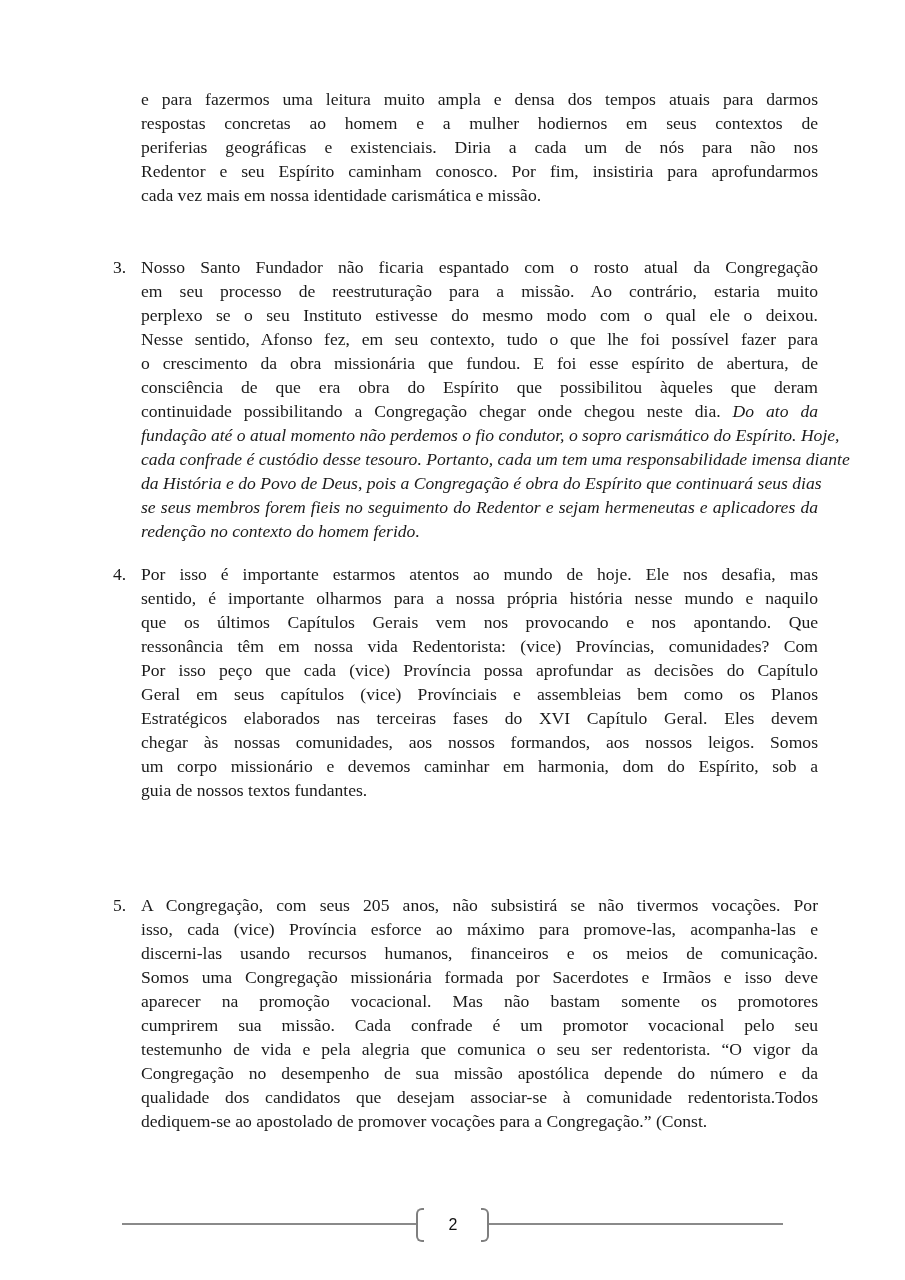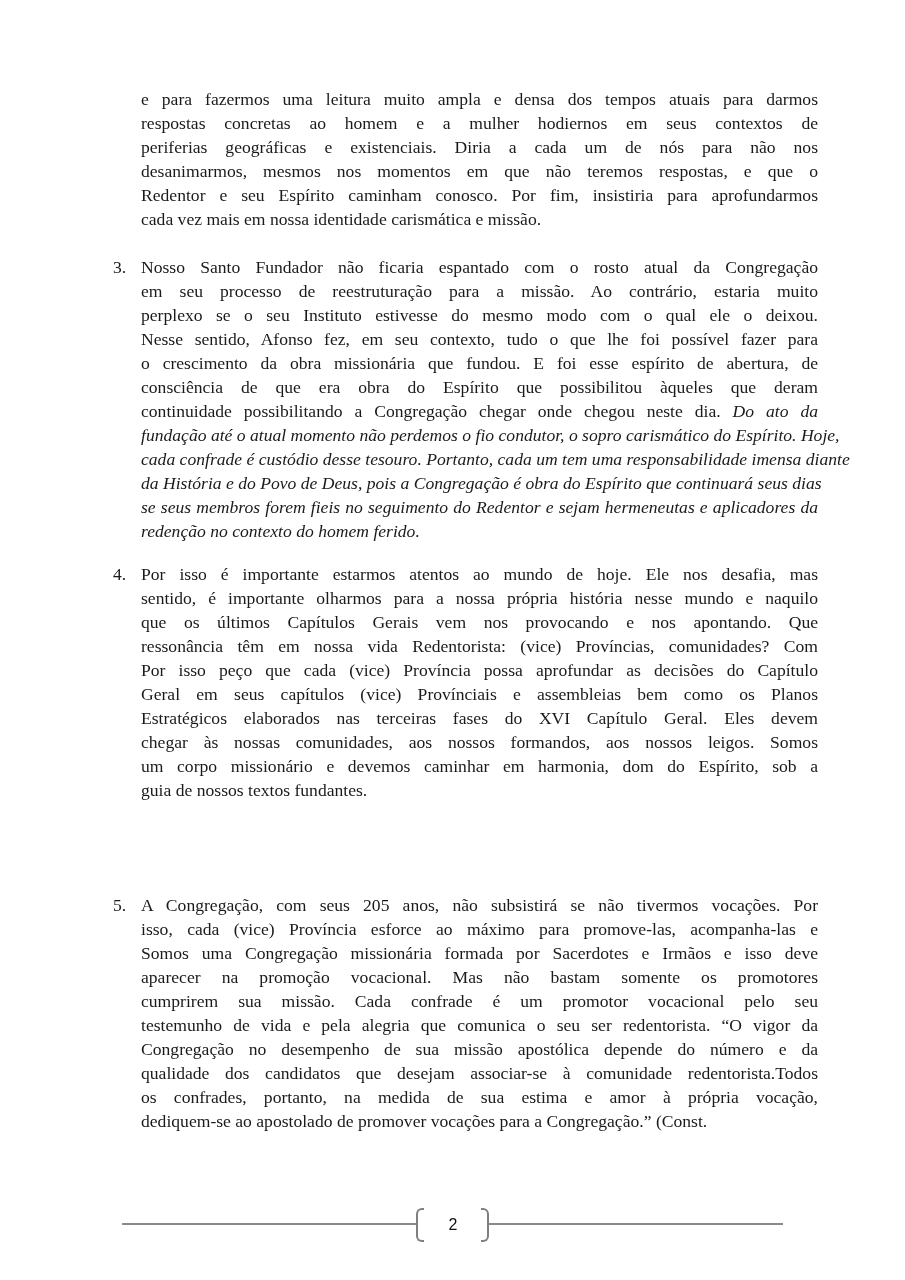--- a/index.html
+++ b/index.html
@@ -27,21 +27,20 @@
 </style>
 </head>
 <body>
 
 <div class="page">
 
   <div class="para" id="cont" style="top:87px;">
       <span class="line">e para fazermos uma leitura muito ampla e densa dos tempos atuais para darmos</span>
       <span class="line">respostas concretas ao homem e a mulher hodiernos em seus contextos de</span>
       <span class="line">periferias geográficas e existenciais. Diria a cada um de nós para não nos</span>
-      <span class="line">desanimarmos, mesmos nos momentos em que não teremos respostas, e que o</span>
       <span class="line">Redentor e seu Espírito caminham conosco. Por fim, insistiria para aprofundarmos</span>
       <span class="line last">cada vez mais em nossa identidade carismática e missão.</span>
     </div>
 
   <div class="num" style="top:255px;">3.</div>
   <div class="para" id="item0" style="top:255px;">
       <span class="line"><span>Nosso Santo Fundador não ficaria espantado com o rosto atual da Congregação</span></span>
       <span class="line"><span>em seu processo de reestruturação para a missão. Ao contrário, estaria muito</span></span>
       <span class="line"><span>perplexo se o seu Instituto estivesse do mesmo modo com o qual ele o deixou.</span></span>
       <span class="line"><span>Nesse sentido, Afonso fez, em seu contexto, tudo o que lhe foi possível fazer para</span></span>
@@ -66,27 +65,27 @@
       <span class="line"><span>Estratégicos elaborados nas terceiras fases do XVI Capítulo Geral. Eles devem</span></span>
       <span class="line"><span>chegar às nossas comunidades, aos nossos formandos, aos nossos leigos. Somos</span></span>
       <span class="line"><span>um corpo missionário e devemos caminhar em harmonia, dom do Espírito, sob a</span></span>
       <span class="line last"><span>guia de nossos textos fundantes.</span></span>
     </div>
 
   <div class="num" style="top:893px;">5.</div>
   <div class="para" id="item2" style="top:893px;">
       <span class="line"><span>A Congregação, com seus 205 anos, não subsistirá se não tivermos vocações. Por</span></span>
       <span class="line"><span>isso, cada (vice) Província esforce ao máximo para promove-las, acompanha-las e</span></span>
+      <span class="line"><span>discerni-las usando recursos humanos, financeiros e os meios de comunicação.</span></span>
       <span class="line"><span>Somos uma Congregação missionária formada por Sacerdotes e Irmãos e isso deve</span></span>
       <span class="line"><span>aparecer na promoção vocacional. Mas não bastam somente os promotores</span></span>
       <span class="line"><span>cumprirem sua missão. Cada confrade é um promotor vocacional pelo seu</span></span>
       <span class="line"><span>testemunho de vida e pela alegria que comunica o seu ser redentorista. “O vigor da</span></span>
       <span class="line"><span>Congregação no desempenho de sua missão apostólica depende do número e da</span></span>
       <span class="line"><span>qualidade dos candidatos que desejam associar-se à comunidade redentorista.Todos</span></span>
-      <span class="line"><span>os confrades, portanto, na medida de sua estima e amor à própria vocação,</span></span>
       <span class="line last"><span>dediquem-se ao apostolado de promover vocações para a Congregação.” (Const.</span></span>
     </div>
 
   <div class="footer"></div>
   <div class="rule" style="left:122px; width:294px;"></div>
   <div class="brace left"></div>
   <div class="pagenum">2</div>
   <div class="brace right"></div>
   <div class="rule" style="left:489px; width:294px;"></div>
 </div>

